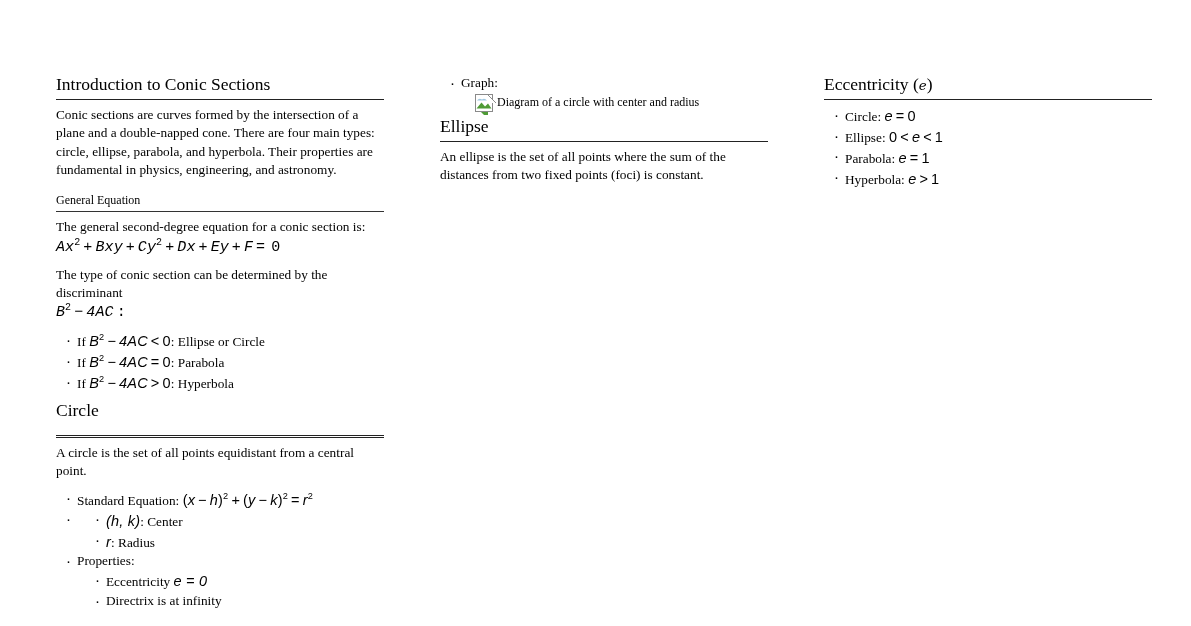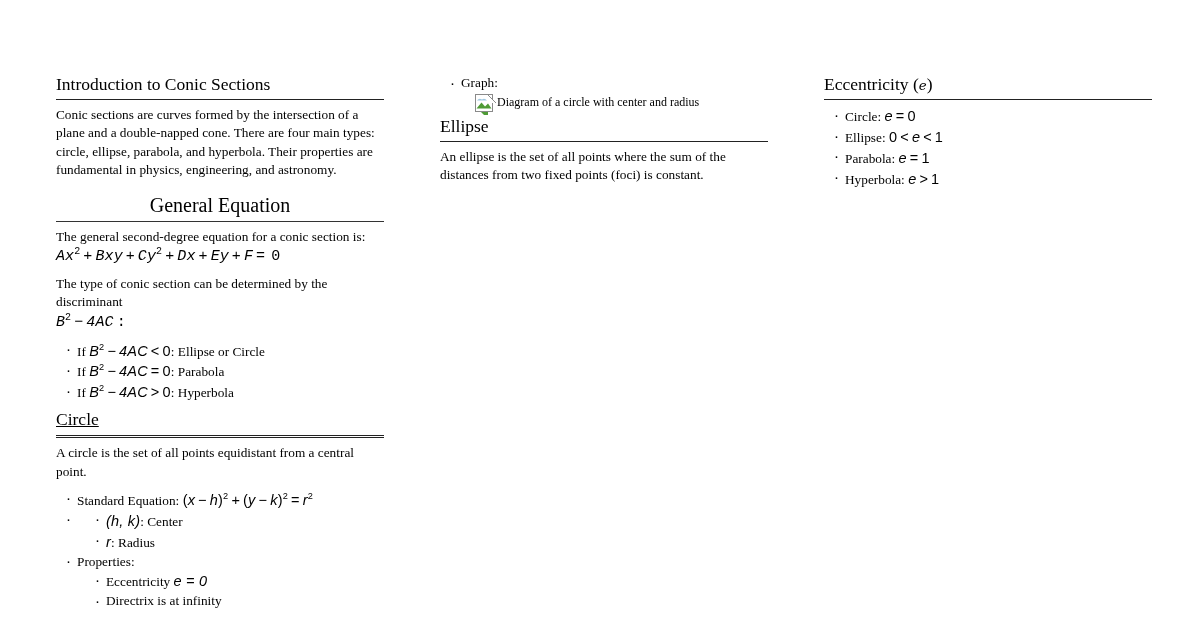--- a/index.html
+++ b/index.html
@@ -38,33 +38,31 @@
     font-size: 17.5px;
     font-weight: normal;
     line-height: 1.15;
     margin: 0 0 6px 0;
     padding: 0 0 5px 0;
     border-bottom: 1.6px solid #222222;
     break-after: avoid;
   }
   h1.sec-title.double-rule {
     border-bottom: 3px double #222222;
-    padding-bottom: 6px;
-    text-decoration: underline;
+    padding-bottom: 15px;
   }
 
   h2.sub-title {
-    font-size: 20px;
+    font-size: 12px;
     font-weight: normal;
     line-height: 1.15;
     margin: 14px 0 6px 0;
     padding: 0 0 4px 0;
     border-bottom: 1.5px solid #333333;
     break-after: avoid;
-    text-align: center;
   }
 
   p.para {
     font-size: 13.3px;
     line-height: 1.38;
     margin: 0 0 9px 0;
     text-align: left;
   }
 
   p.tight {

